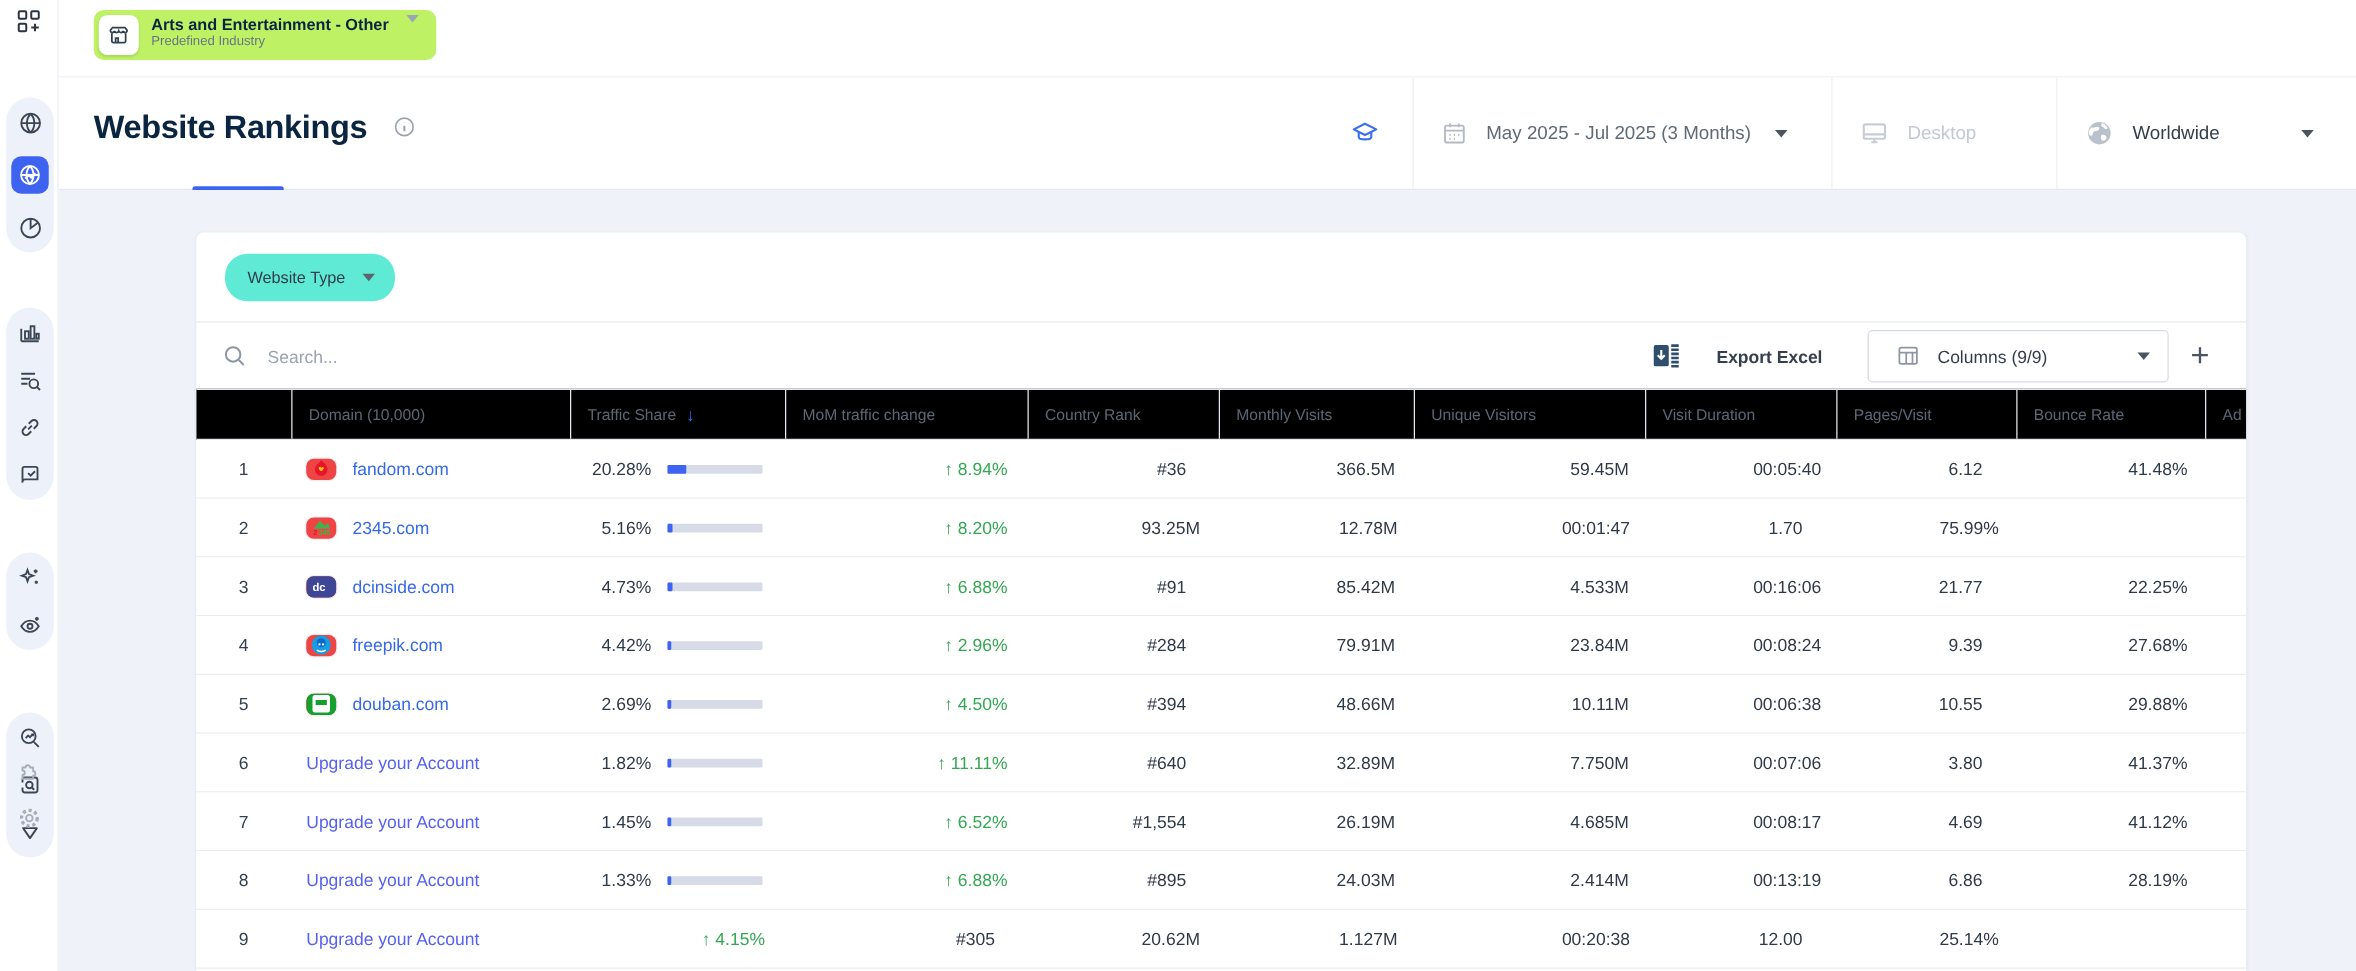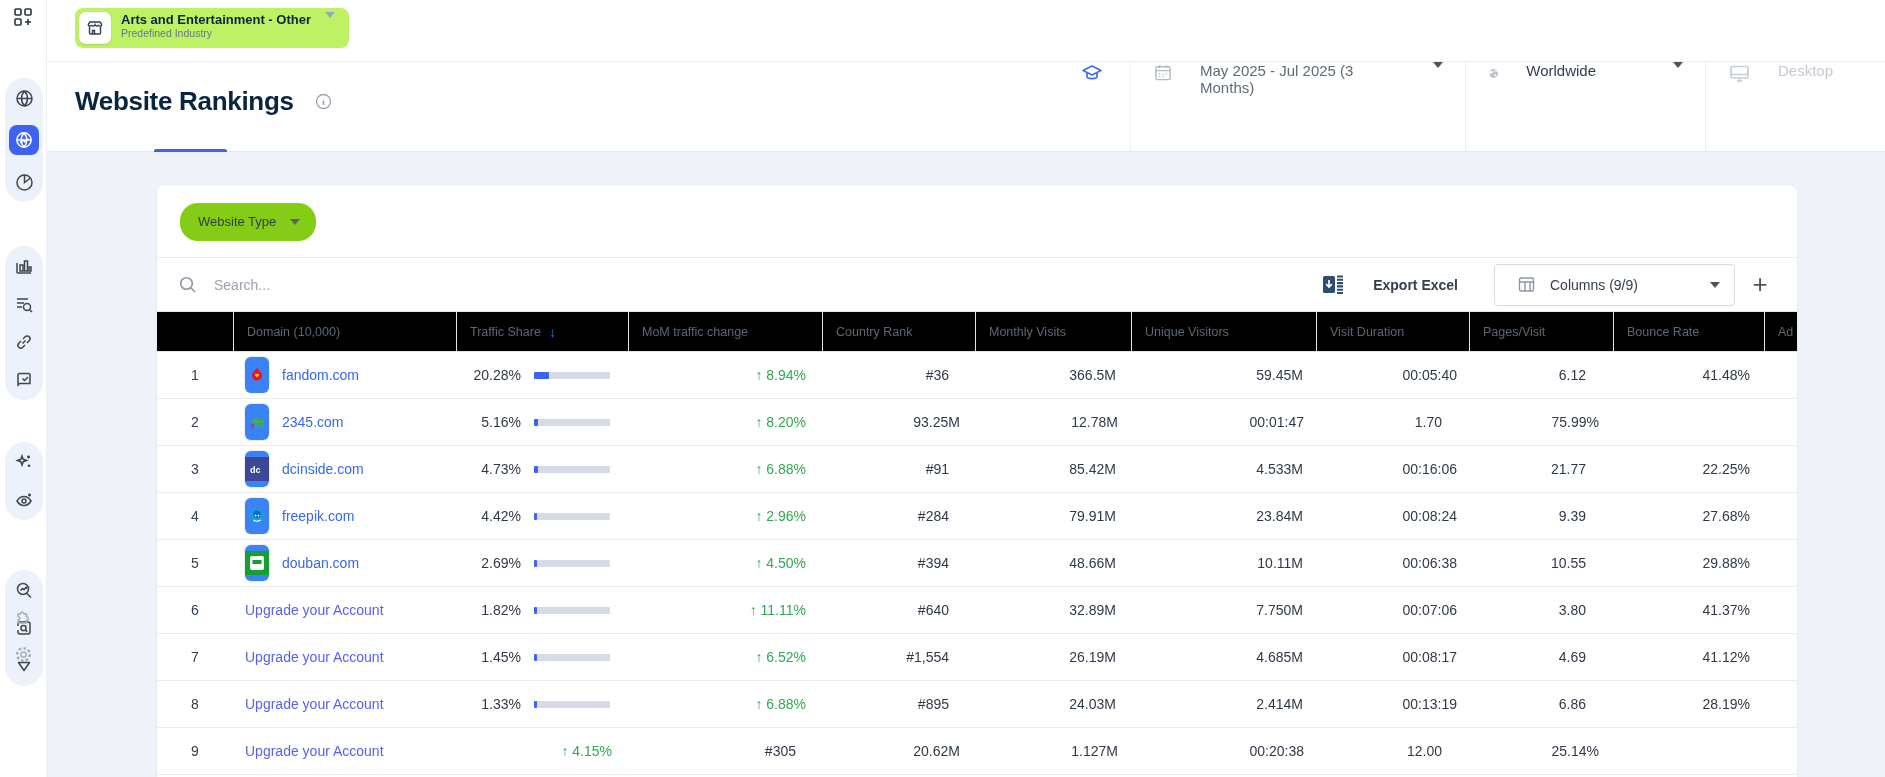--- a/index.html
+++ b/index.html
@@ -28,36 +28,36 @@
     display:flex; align-items:center; justify-content:center; }
   .industry .t1 { font-size:13px; font-weight:700; color:#092540; line-height:15px; }
   .industry .t2 { font-size:10.5px; color:#6a7683; line-height:13px; }
 
   .header2 { height:90px; background:#fff; border-bottom:1px solid #e4e8ee; position:relative; }
   .page-title-wrap { position:absolute; left:28px; top:24px; display:flex; align-items:center; gap:21px; }
   .page-title { font-size:26px; font-weight:700; color:#092540; letter-spacing:-.3px; }
   .tab-underline { position:absolute; left:107px; bottom:-1px; width:73px; height:3px; background:#3e63f1; border-radius:2px 2px 0 0; }
 
   .hdr-controls { position:absolute; right:0; top:0; height:100%; display:flex; align-items:stretch; }
-  .hdr-seg { display:flex; align-items:flex-start; gap:27px; padding:0 22px; border-left:1px solid #edeff3; cursor:pointer; }
+  .hdr-seg { display:flex; align-items:center; gap:15px; padding:0 22px; border-left:1px solid #edeff3; cursor:pointer; }
   .hdr-seg.noborder { border-left:none; }
   .date-txt { font-size:15px; color:#5f6b77; }
   .ww-txt { font-size:15px; color:#323e4c; margin-right:46px; }
   .desktop-txt { font-size:15px; color:#c2c9d3; }
   .caret { width:0; height:0; border-left:5px solid transparent; border-right:5px solid transparent;
     border-top:6px solid #4a5560; margin-left:4px; }
   .caret.lt { border-top-color:#9aa6b4; }
 
   
   .content { position:absolute; top:152px; left:0; right:0; bottom:0; background:#eff2f8; }
   .card { position:absolute; left:110px; top:34px; width:1640px; height:600px; background:#fff;
     border-radius:6px; box-shadow:0 1px 3px rgba(9,37,64,.08); overflow:hidden; }
 
   .filter-row { height:72px; display:flex; align-items:center; padding-left:23px; border-bottom:1px solid #e8eaef; }
-  .pill { background:#84cc16; border-radius:18px; height:38px; display:flex; align-items:center; gap:10px;
+  .pill { background:#5eead4; border-radius:18px; height:38px; display:flex; align-items:center; gap:10px;
     padding:0 16px 0 18px; font-size:13px; color:#323d4c; cursor:pointer; }
 
   .toolbar { height:53px; display:flex; align-items:center; padding:0 20px 0 21px; }
   .search-wrap { display:flex; align-items:center; gap:16px; flex:1; }
   .search-input { border:none; outline:none; font-size:14px; color:#2f3a48; width:420px; font-family:inherit; }
   .search-input::placeholder { color:#9aa3b0; }
   .export-btn { display:flex; align-items:center; gap:28px; font-size:14px; font-weight:700; color:#34404e; cursor:pointer; margin-right:36px; }
   .columns-btn { width:241px; height:42px; border:1px solid #d7dbe2; border-radius:4px; display:flex; align-items:center;
     padding:0 14px 0 22px; gap:14px; font-size:14px; color:#323d4c; cursor:pointer; }
   .columns-btn .lbl { flex:1; }
@@ -68,22 +68,22 @@
   .grid { display:grid; grid-template-columns:76px 223px 172px 194px 153px 156px 185px 153px 144px 151px 34px; }
   .thead { height:41px; background:#000000; border-top:1px solid #e3e6ec; border-bottom:1px solid #e3e6ec; }
   .th { font-size:12.5px; color:#5c6774; display:flex; align-items:center; padding-left:13px; border-left:1px solid #e3e6ec;
     white-space:nowrap; overflow:hidden; }
   .th:first-child { border-left:none; }
   .th .sort { color:#2f6bf2; font-size:14px; margin-left:8px; font-weight:700; }
   .trow { height:47px; border-bottom:1px solid #e9ecf1; background:#fff; }
   .td { display:flex; align-items:center; font-size:14px; color:#2f3a48; white-space:nowrap; overflow:hidden; }
   .td.rank { justify-content:center; color:#30404f; }
   .td.domain { padding-left:12px; gap:13px; }
-  .fav { width:24px; height:36px; border-radius:6px; box-shadow:0 0 0 1px rgba(9,37,64,.08); overflow:hidden;
-    display:flex; align-items:center; justify-content:center; background:#3b82f6; flex:0 0 24px; }
+  .fav { width:24px; height:17px; border-radius:6px; box-shadow:0 0 0 1px rgba(9,37,64,.08); overflow:hidden;
+    display:flex; align-items:center; justify-content:center; background:#ef4444; flex:0 0 24px; }
   .dlink { color:#3569e8; text-decoration:none; cursor:pointer; }
   .dlink.upgrade { color:#5661f0; }
   .td.share { padding-right:18px; }
   .share-val { flex:1; text-align:right; padding-right:13px; }
   .bar-track { width:76px; height:7px; background:#d7dbe7; border-radius:1px; position:relative; }
   .bar-fill { position:absolute; left:0; top:0; bottom:0; background:#3e63f1; border-radius:1px; }
   .td.mom { justify-content:flex-end; padding-right:16px; color:#33a852; }
   .td.num { justify-content:flex-end; }
   .td.c-rank { padding-right:26px; } .td.c-mv { padding-right:15px; } .td.c-uv { padding-right:13px; }
   .td.c-vd { padding-right:12px; } .td.c-pv { padding-right:27px; } .td.c-br { padding-right:14px; }
@@ -240,34 +240,34 @@
       </div>
       <div class="hdr-seg" style="width:335px;">
         <svg width="21" height="21" viewBox="0 0 21 21" fill="none" stroke="#b2bac4" stroke-width="1.5">
           <rect x="3" y="4.5" width="15" height="13.5" rx="1.5"></rect>
             <path d="M3 8.5h15M7 2.8v3M14 2.8v3"></path>
           <path d="M6.5 12h1M10 12h1M13.5 12h1M6.5 15h1M10 15h1" stroke-width="1.7"></path>
         </svg>
         <span class="date-txt">May 2025 - Jul 2025 (3 Months)</span>
         <span class="caret"></span>
       </div>
+      <div class="hdr-seg" style="width:180px;">
+        <svg width="23" height="23" viewBox="0 0 23 23" fill="none" stroke="#c7cdd6" stroke-width="1.7">
+          <rect x="3" y="4.5" width="17" height="11.5" rx="1.5"></rect>
+            <path d="M3 12.5h17M9 18.8h5M11.5 16v2.8"></path>
+        </svg>
+        <span class="desktop-txt">Desktop</span>
+      </div>
       <div class="hdr-seg" style="width:240px;">
         <svg width="23" height="23" viewBox="0 0 23 23">
           <circle cx="11.5" cy="11.5" r="9" fill="#b9c1cc"></circle>
           <path d="M5 7c2 .5 3.5-.8 5.5-.4 1.5.3 1 2 .2 2.6-1.2.9-3 .3-4 1.5-.8 1-.2 2.3-1.2 2.8C4 14 3 12 3 11.5 3 9.8 3.8 8.2 5 7zM13.5 13c1.2-.4 2.8.2 3.6 1.2.6.8-.2 2.2-1.1 2.9-.9.7-2.3.6-2.8-.4-.5-1.1-1-3.2.3-3.7zM14 3.6c1.6.6 3.2 1.8 4 3.4.3.7-.6 1.4-1.5 1.2-1-.2-1.2-1.3-2.3-1.6-.8-.3-1.4-1-1.2-1.8.1-.7.4-1.4 1-1.2z" fill="#ffffff"></path>
         </svg>
         <span class="ww-txt">Worldwide</span>
         <span class="caret"></span>
-      </div>
-      <div class="hdr-seg" style="width:180px;">
-        <svg width="23" height="23" viewBox="0 0 23 23" fill="none" stroke="#c7cdd6" stroke-width="1.7">
-          <rect x="3" y="4.5" width="17" height="11.5" rx="1.5"></rect>
-            <path d="M3 12.5h17M9 18.8h5M11.5 16v2.8"></path>
-        </svg>
-        <span class="desktop-txt">Desktop</span>
       </div>
     </div>
     <div class="tab-underline"></div>
   </div>
 
   <div class="content">
     <div class="card">
 
       <div class="filter-row">
         <div class="pill">

